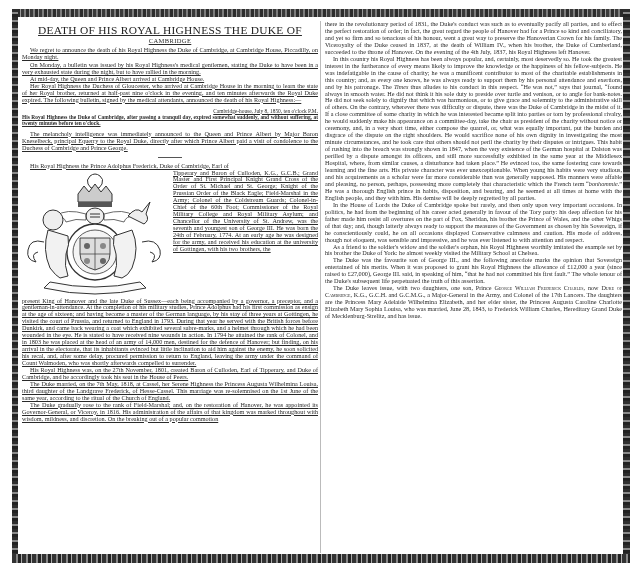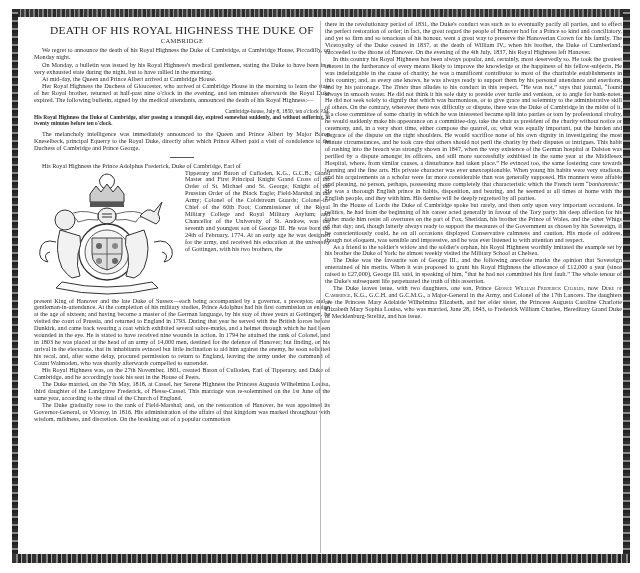--- a/index.html
+++ b/index.html
@@ -9,21 +9,21 @@
   .border-top { position: absolute; left: 0; top: 0; width: 618px; height: 8px;
     background: repeating-linear-gradient(90deg, #3a3a3a 0 3px, #7c7c7c 3px 5px, #2c2c2c 5px 8px, #9a9a9a 8px 9px); }
   .border-bottom { position: absolute; left: 0; bottom: 0; width: 618px; height: 9px;
     background: repeating-linear-gradient(90deg, #333 0 4px, #888 4px 6px, #222 6px 9px, #aaa 9px 10px); }
   .border-left { position: absolute; left: 0; top: 0; width: 6px; height: 554px;
     background: repeating-linear-gradient(180deg, #2e2e2e 0 3px, #8a8a8a 3px 5px, #222 5px 8px); }
   .border-right { position: absolute; right: 0; top: 0; width: 7px; height: 554px;
     background: repeating-linear-gradient(180deg, #2e2e2e 0 3px, #8a8a8a 3px 5px, #222 5px 8px); }
   .content { position: absolute; left: 10px; top: 12px; width: 600px; height: 532px; }
   .col { position: absolute; top: 0; font-size: 6.2px; line-height: 6.95px; text-align: justify; }
-  .col-left { left: 12px; width: 296px; }
+  .col-left { left: 0; width: 296px; text-decoration: underline; }
   .col-right { left: 303px; width: 297px; top: 0; }
   .divider { position: absolute; left: 298px; top: 0; width: 1px; height: 532px; background: #bbb; }
   h1 { font-size: 11.4px; font-weight: normal; letter-spacing: 0.3px; text-align: center;
        margin: 3px 0 0 0; line-height: 13px; color: #1e1e1e; }
   .subhead { font-size: 6.5px; text-align: center; letter-spacing: 0.4px; margin: 0 0 2px 0; line-height: 8px; }
   p { margin: 0; text-indent: 8px; }
   p.noindent { text-indent: 0; }
   .dateline { text-align: right; font-size: 5.4px; margin-top: 4px; line-height: 6.5px; }
   .bulletin { font-size: 5.4px; line-height: 6.3px; margin-bottom: 4px; font-weight: bold; }
   .rule { width: 24px; height: 1px; background: #555; margin: 5px auto 5px auto; }

